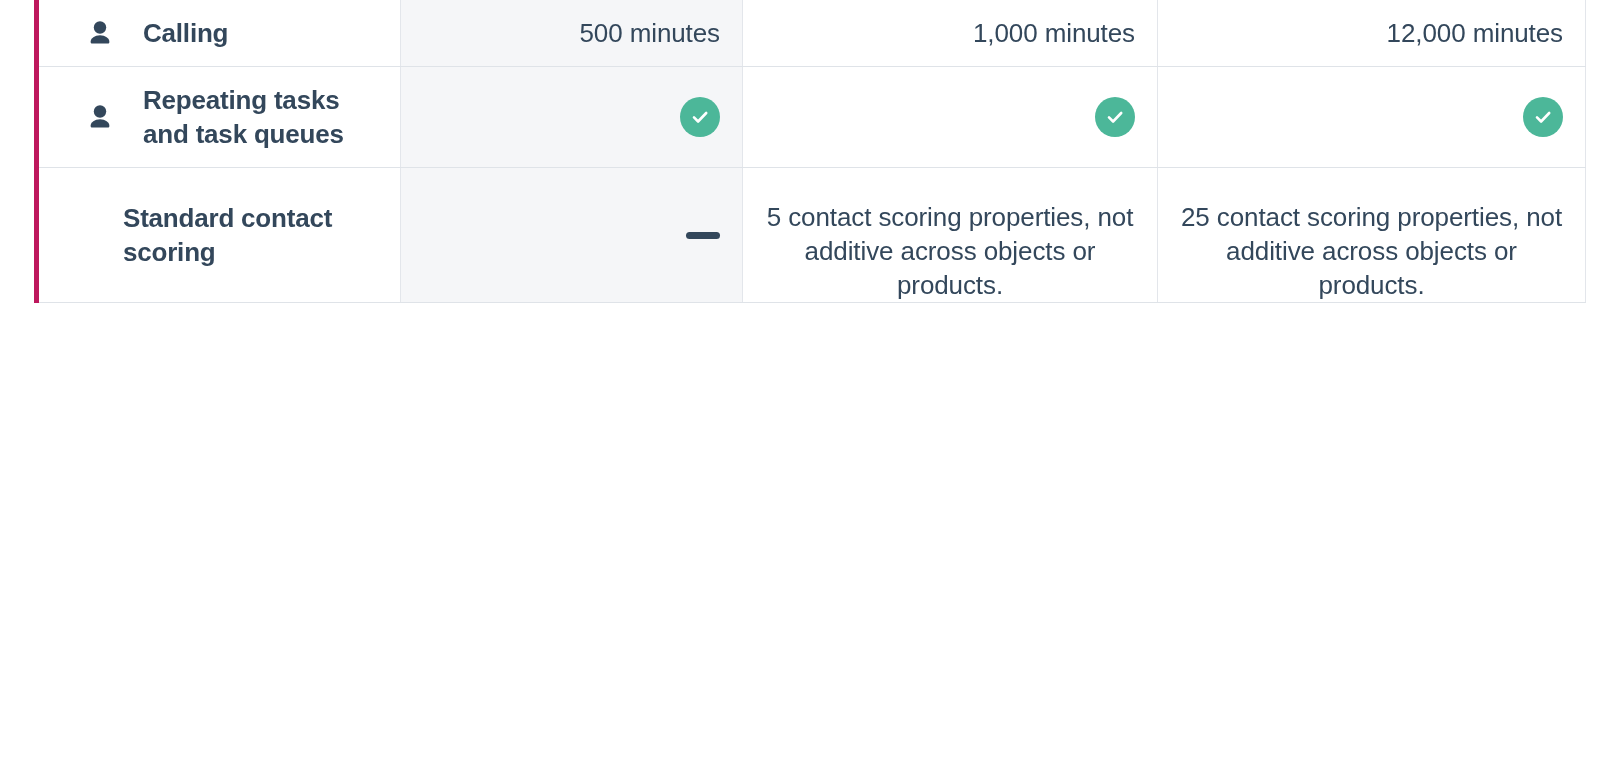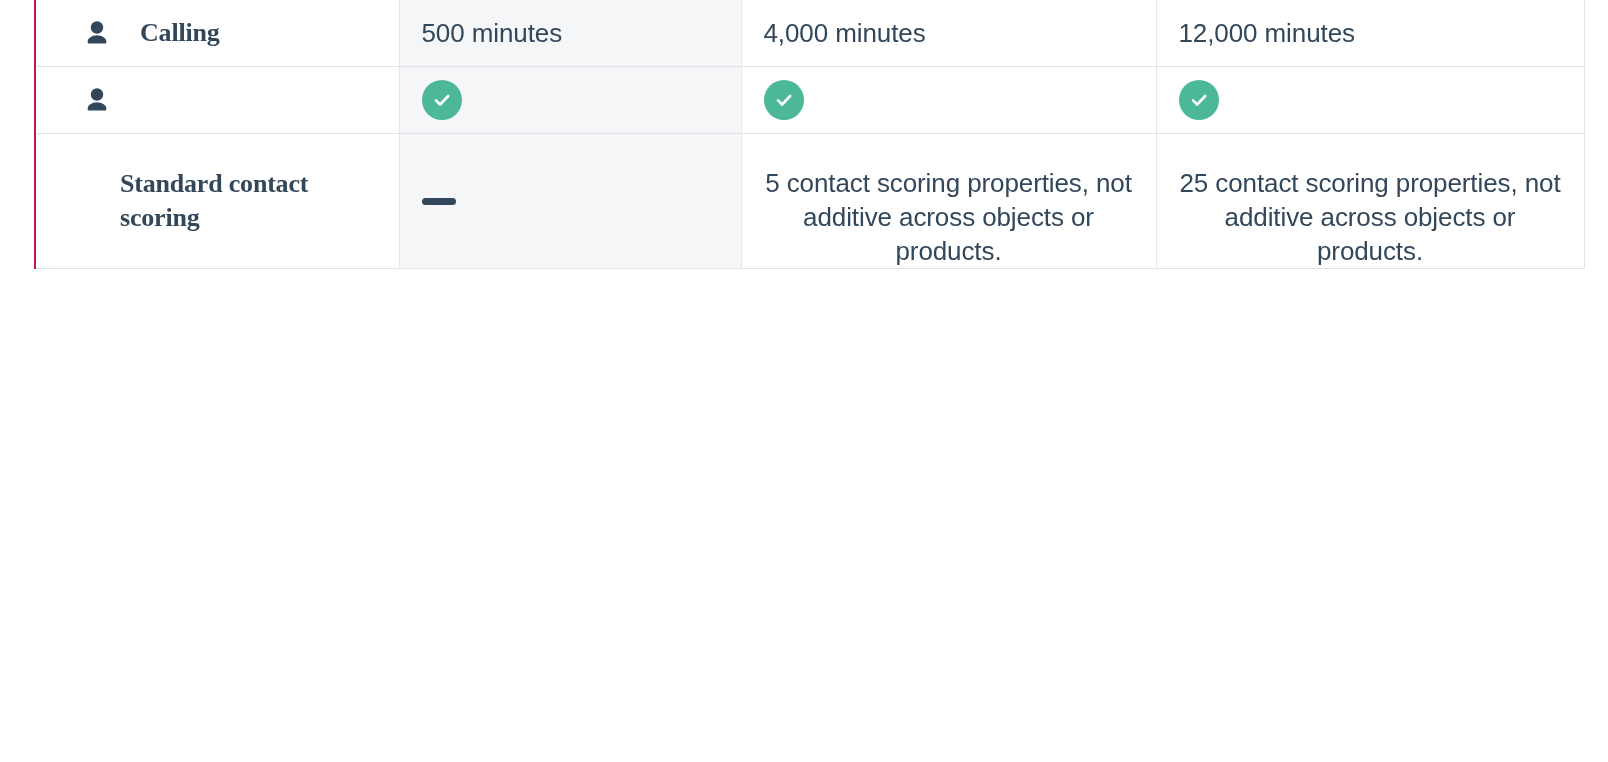--- a/index.html
+++ b/index.html
@@ -31,22 +31,21 @@
   table.compare col.c-p2      { width: 415px; }  
   table.compare col.c-p3      { width: 428px; }  
 
   table.compare td {
     border-right: 1px solid #e3e6eb;
     border-bottom: 1px solid #dfe3e8;
     padding: 0;
     vertical-align: middle;
   }
   table.compare tr td:first-child {
-    border-left: 2px solid #be185d;
-    font-family: Liberation Serif, serif;
+    border-left: 5px solid #be185d;
   }
 
   
   td.shaded { background: #f5f6f8; }
   td.plain  { background: #ffffff; }
 
   
   .feature-cell {
     display: flex;
     align-items: center;
@@ -73,21 +72,21 @@
     color: #33475b;
     letter-spacing: -0.2px;
     max-width: 215px;
   }
   .feature-cell.no-icon .feature-label { margin-left: 36px; }
 
   
   .value-cell {
     display: flex;
     align-items: center;
-    justify-content: flex-start;
+    justify-content: flex-end;
     padding: 0 22px;
     min-height: 66px;
     text-align: center;
   }
   .value-text {
     font-size: 26px;
     line-height: 34px;
     font-weight: 400;
     color: #33475b;
     text-align: center;
@@ -145,38 +144,39 @@
               <span class="feature-label">Calling</span>
             </div>
           </td>
           <td class="shaded">
             <div class="value-cell">
               <span class="value-text" lang="en">500 minutes</span>
             </div>
           </td>
           <td class="plain">
             <div class="value-cell">
-              <span class="value-text" lang="en">4,000 minutes</span>
+              <span class="value-text" lang="en">1,000 minutes</span>
             </div>
           </td>
           <td class="plain">
             <div class="value-cell">
               <span class="value-text" lang="en">12,000 minutes</span>
             </div>
           </td>
         </tr>
         <tr>
           <td class="plain">
             <div class="feature-cell">
               <span class="feature-icon">
                 <svg width="24" height="26" viewBox="0 0 24 26" aria-hidden="true">
                   <circle cx="12" cy="7.5" r="6.2" fill="#33475b"></circle>
                   <path d="M12 15.2c-5.2 0-9.4 3.0-9.4 6.7 0 0.9 0.5 1.5 1.3 1.5h16.2c0.8 0 1.3-0.6 1.3-1.5 0-3.7-4.2-6.7-9.4-6.7z" fill="#33475b"></path>
                 </svg>
               </span>
+              <span class="feature-label">Repeating tasks and task queues</span>
             </div>
           </td>
           <td class="shaded">
             <div class="value-cell">
               <span class="check-badge">
                 <svg width="22" height="22" viewBox="0 0 22 22" aria-hidden="true">
                   <path d="M5 11.4l4.1 4.1L17.2 7" fill="none" stroke="#ffffff" stroke-width="2.6" stroke-linecap="round" stroke-linejoin="round"></path>
                 </svg>
               </span>
             </div>

